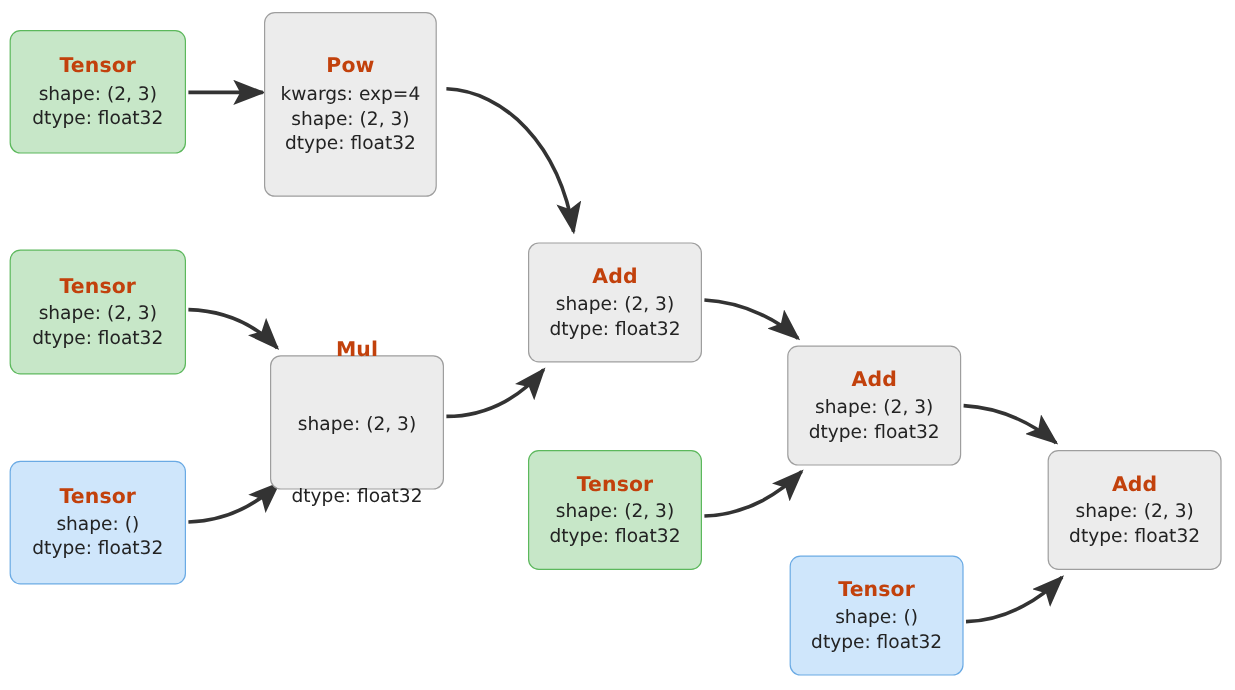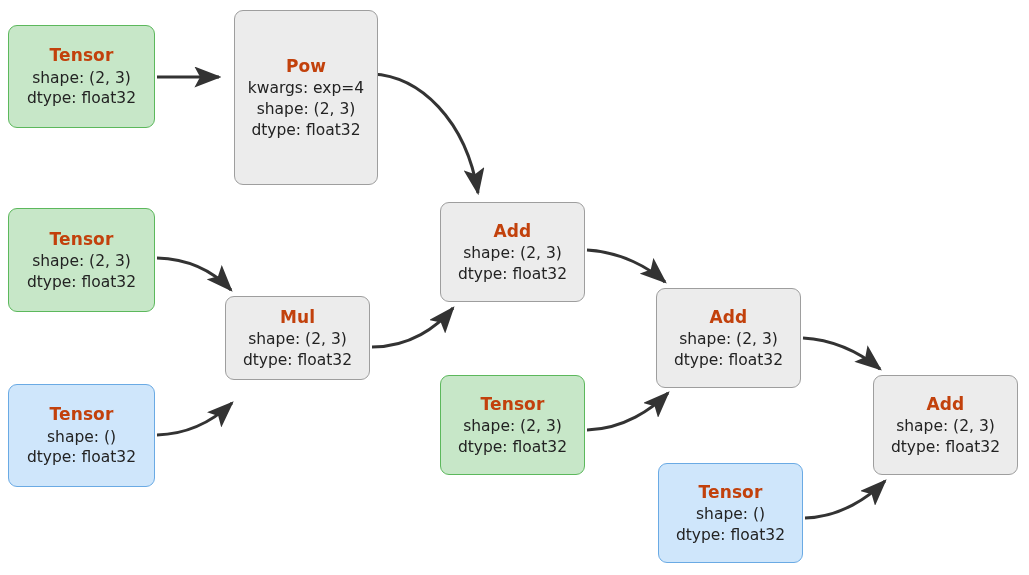--- a/index.html
+++ b/index.html
@@ -87,37 +87,37 @@
         <path d="M 803,338 C 838,340 864,356 880,369" fill="none" stroke="#333333" stroke-width="3" stroke-linecap="butt" marker-end="url(#arrowhead)"></path>
         <path d="M 805,518 C 841,517 869,497 885,481" fill="none" stroke="#333333" stroke-width="3" stroke-linecap="butt" marker-end="url(#arrowhead)"></path>
       </g>
   </svg>
   <div id="nodes-group">
       <div class="node tensor-green" style="left: 8px; top: 25px; width: 147px; height: 103px;">
         <div class="node-title">Tensor</div>
         <div class="node-line">shape: (2, 3)</div>
         <div class="node-line">dtype: float32</div>
       </div>
-      <div class="node op" style="left: 234px; top: 10px; width: 144px; height: 175px;">
+      <div class="node op" style="left: 220px; top: 10px; width: 144px; height: 154px;">
         <div class="node-title">Pow</div>
         <div class="node-line">kwargs: exp=4</div>
         <div class="node-line">shape: (2, 3)</div>
         <div class="node-line">dtype: float32</div>
       </div>
       <div class="node tensor-green" style="left: 8px; top: 208px; width: 147px; height: 104px;">
         <div class="node-title">Tensor</div>
         <div class="node-line">shape: (2, 3)</div>
         <div class="node-line">dtype: float32</div>
       </div>
       <div class="node tensor-blue" style="left: 8px; top: 384px; width: 147px; height: 103px;">
         <div class="node-title">Tensor</div>
         <div class="node-line">shape: ()</div>
         <div class="node-line">dtype: float32</div>
       </div>
-      <div class="node op" style="left: 225px; top: 296px; width: 145px; height: 84px;">
+      <div class="node op" style="left: 225px; top: 296px; width: 145px; height: 112px; gap: 39px;">
         <div class="node-title">Mul</div>
         <div class="node-line">shape: (2, 3)</div>
         <div class="node-line">dtype: float32</div>
       </div>
       <div class="node op" style="left: 440px; top: 202px; width: 145px; height: 100px;">
         <div class="node-title">Add</div>
         <div class="node-line">shape: (2, 3)</div>
         <div class="node-line">dtype: float32</div>
       </div>
       <div class="node tensor-green" style="left: 440px; top: 375px; width: 145px; height: 100px;">

